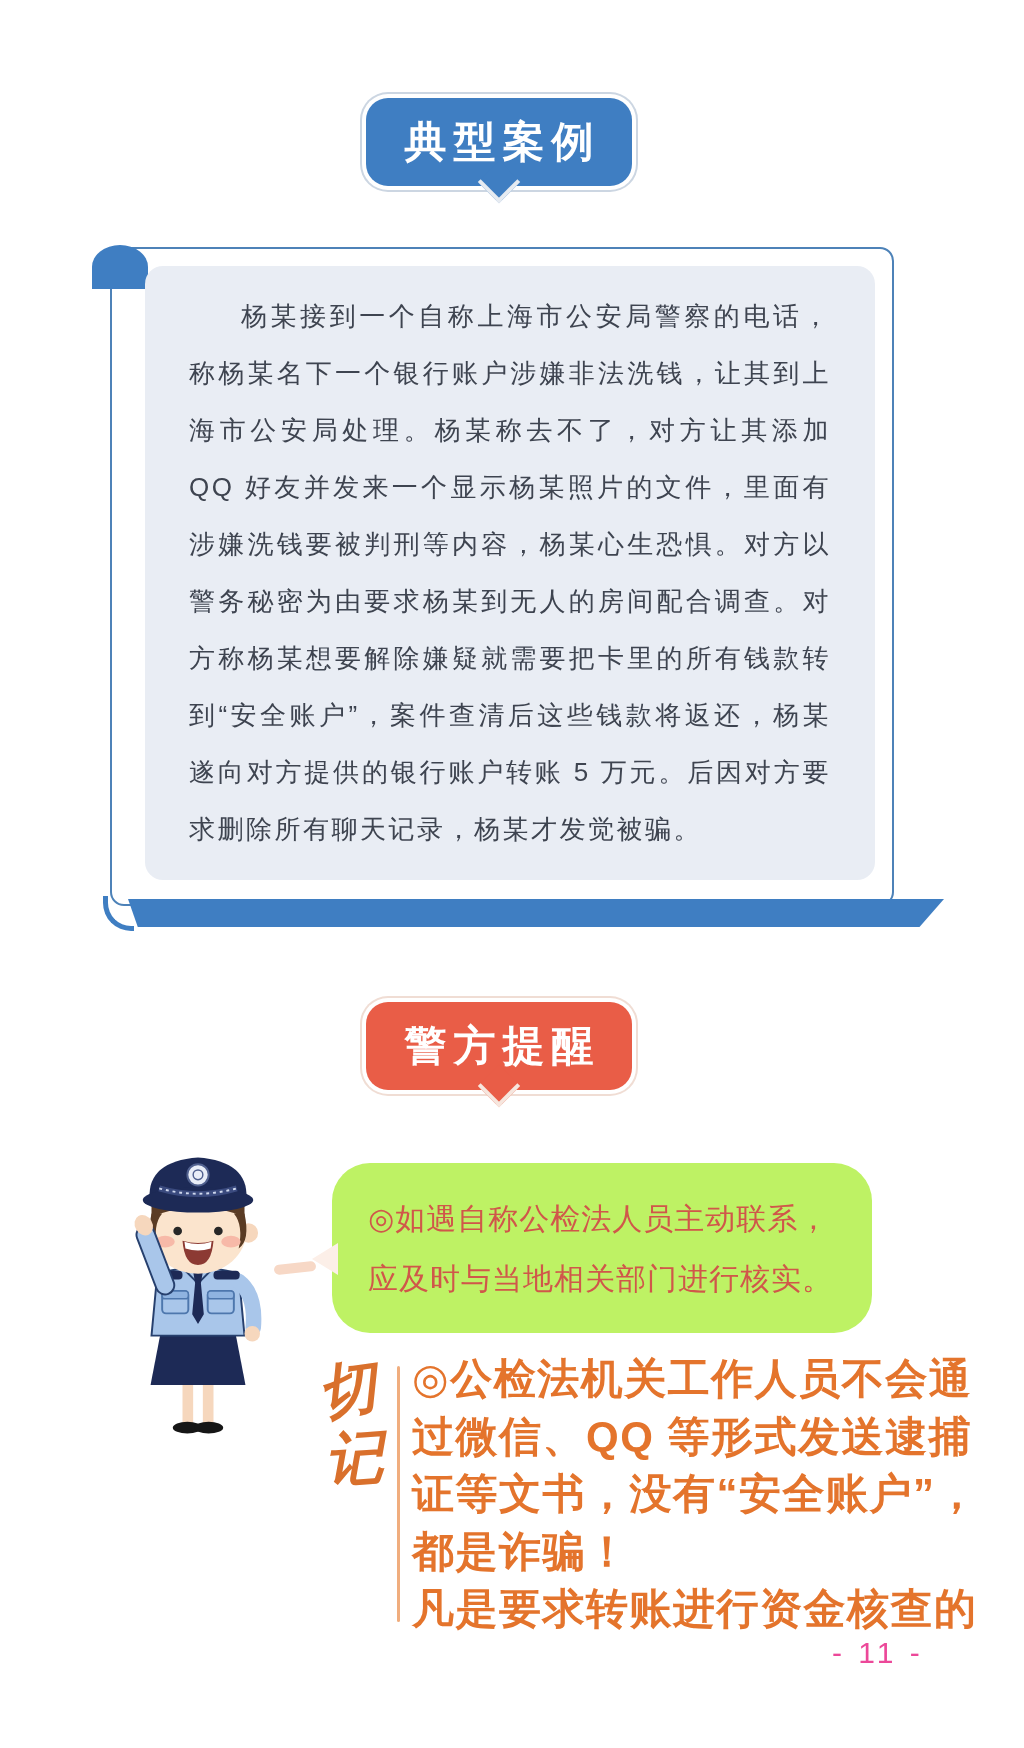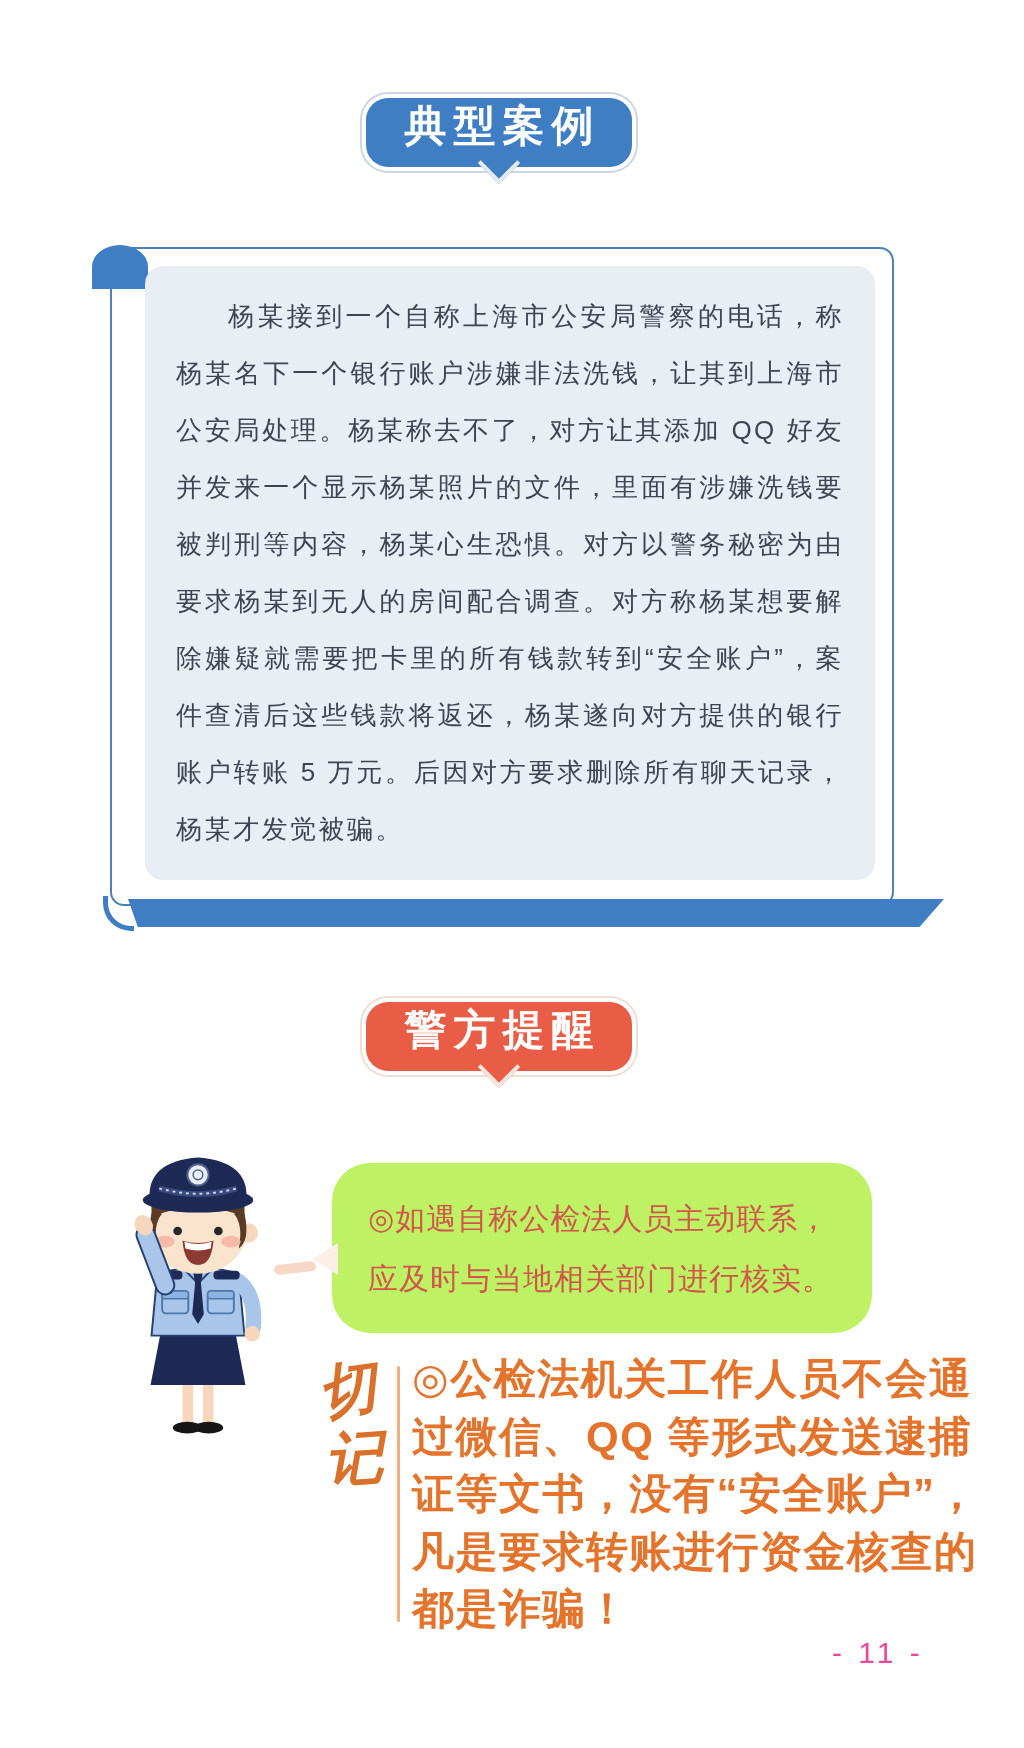--- a/index.html
+++ b/index.html
@@ -2,22 +2,22 @@
 <html><head>
 <meta charset="utf-8">
 <style>
   html,body{margin:0;padding:0;background:#ffffff;}
   #poster{
     position:relative;width:1024px;height:1748px;background:#ffffff;overflow:hidden;
     font-family:"Liberation Sans","DejaVu Sans",sans-serif;
   }
   
   .bubble-banner{
-    position:absolute;width:266px;height:69px;border-radius:22px;
-    display:flex;justify-content:center;z-index:3;
+    position:absolute;width:266px;height:88px;border-radius:22px;
+    display:flex;align-items:center;justify-content:center;z-index:3;
   }
   .bubble-banner .banner-title{
     font-family:"Liberation Serif","DejaVu Serif",serif;
     font-weight:bold;font-size:42px;color:#ffffff;letter-spacing:7px;
     text-indent:7px; 
   }
   .bubble-banner .tail{
     position:absolute;left:50%;bottom:-11px;width:26px;height:26px;
     transform:translateX(-50%) rotate(45deg);z-index:-1;
   }
@@ -33,21 +33,21 @@
     position:absolute;left:110px;top:247px;width:780px;height:655px;
     background:#ffffff;border:2px solid #4d82b8;border-radius:14px;z-index:1;
   }
   .case-curl{
     position:absolute;left:92px;top:245px;width:56px;height:44px;
     background:#3f7ec2;border-radius:50% 50% 0 0;z-index:2;
   }
   .case-inner{
     position:absolute;left:145px;top:266px;width:730px;height:614px;
     background:#e9edf4;border-radius:18px;box-sizing:border-box;
-    padding:22px 31px;z-index:2;
+    padding:22px 44px;z-index:2;
   }
   .case-inner p{
     margin:0;font-size:26px;line-height:57px;letter-spacing:2.5px;
     color:#3e4450;text-align:justify;text-indent:2em;
   }
   .case-bar{
     position:absolute;left:128px;top:899px;width:816px;height:28px;
     background:#3f7ec2;clip-path:polygon(0 0,100% 0,97% 100%,1.2% 100%);z-index:2;
   }
   .case-hook{
@@ -187,19 +187,19 @@
     <div class="bubble-dash"></div>
   </div>
 
   <span class="remember-char" id="remember-char-1">切</span>
   <span class="remember-char" id="remember-char-2">记</span>
   <div class="remember-divider"></div>
   <div class="tips-block">
     <div class="tip-line">◎公检法机关工作人员不会通</div>
     <div class="tip-line">过微信、QQ 等形式发送逮捕</div>
     <div class="tip-line">证等文书，没有“安全账户”，</div>
+    <div class="tip-line">都是诈骗！</div>
     <div class="tip-line">凡是要求转账进行资金核查的</div>
-    <div class="tip-line">都是诈骗！</div>
   </div>
 
   <div class="page-number">- 11 -</div>
 
 </div>
 
 </body></html>

